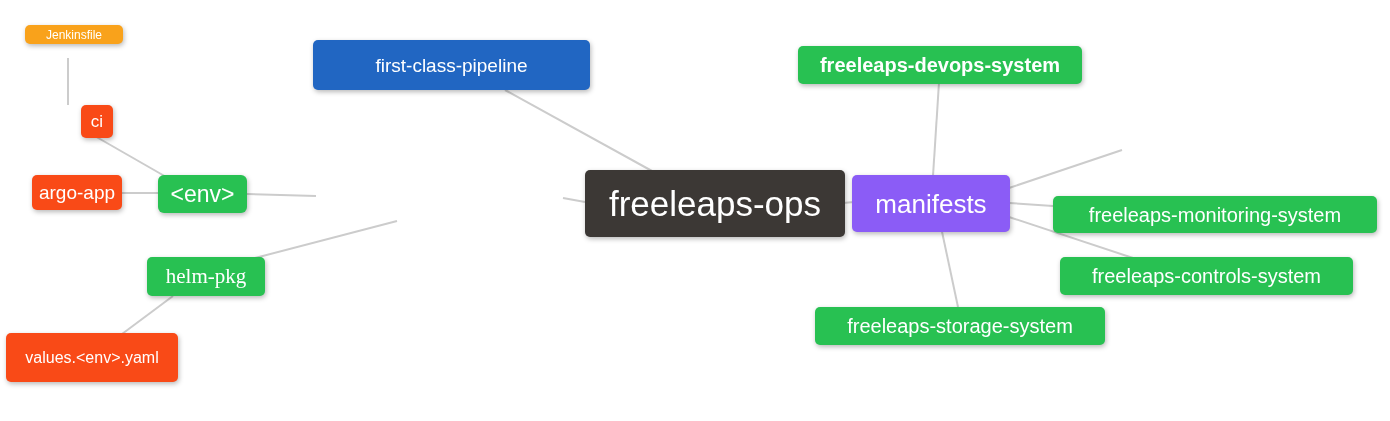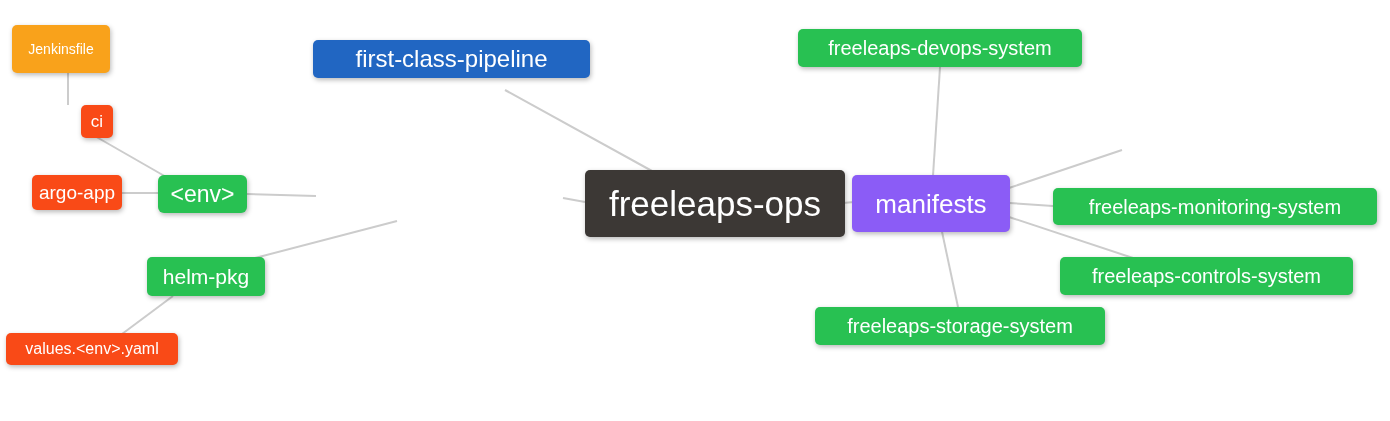--- a/index.html
+++ b/index.html
@@ -51,41 +51,41 @@
     <line x1="397" y1="221" x2="255" y2="258" stroke-width="2" stroke="#cccccc"></line>
     <line x1="173" y1="296" x2="122" y2="334" stroke-width="2" stroke="#cccccc"></line>
     <line x1="843" y1="203" x2="854" y2="202" stroke-width="2" stroke="#cccccc"></line>
     <line x1="933" y1="176" x2="940" y2="67" stroke-width="2" stroke="#cccccc"></line>
     <line x1="1009" y1="188" x2="1122" y2="150" stroke-width="2" stroke="#cccccc"></line>
     <line x1="1009" y1="203" x2="1053" y2="206" stroke-width="2" stroke="#cccccc"></line>
     <line x1="1009" y1="217" x2="1133" y2="258" stroke-width="2" stroke="#cccccc"></line>
     <line x1="941" y1="227" x2="958" y2="307" stroke-width="2" stroke="#cccccc"></line>
   </svg>
 
-  <div class="node" style="left: 12px; top: 25px; width: 98px; height: 48px; font-size: 14px; background-color: rgb(249, 162, 27);">Jenkinsfile</div>
+  <div class="node" style="left: 25px; top: 25px; width: 98px; height: 19px; font-size: 12px; background-color: rgb(249, 162, 27);">Jenkinsfile</div>
 
   <div class="node" style="left: 53px; top: 105px; width: 32px; height: 33px; font-size: 17px; background-color: rgb(249, 74, 23); margin-left: 28px;">ci</div>
 
   <div class="node" style="left: 32px; top: 175px; width: 90px; height: 35px; font-size: 19px; background-color: rgb(249, 74, 23);">argo-app</div>
 
   <div class="node" style="left: 158px; top: 175px; width: 89px; height: 38px; font-size: 23px; background-color: rgb(40, 193, 82); border-radius: 6px;">&lt;env&gt;</div>
 
-  <div class="node" style="left: 147px; top: 257px; width: 118px; height: 39px; font-size: 21px; background-color: rgb(40, 193, 82);">helm-pkg</div>
+  <div class="node" style="left: 147px; top: 257px; width: 118px; height: 39px; font-size: 21px; background-color: rgb(40, 193, 82); font-family: Liberation Serif, serif;">helm-pkg</div>
 
-  <div class="node" style="left: 6px; top: 333px; width: 172px; height: 32px; font-size: 16px; background-color: rgb(249, 74, 23);">values.&lt;env&gt;.yaml</div>
+  <div class="node" style="left: 6px; top: 333px; width: 172px; height: 49px; font-size: 16px; background-color: rgb(249, 74, 23);">values.&lt;env&gt;.yaml</div>
 
-  <div class="node" style="left: 313px; top: 40px; width: 277px; height: 38px; font-size: 24px; background-color: rgb(33, 102, 194);">first-class-pipeline</div>
+  <div class="node" style="left: 313px; top: 40px; width: 277px; height: 50px; font-size: 19px; background-color: rgb(33, 102, 194);">first-class-pipeline</div>
 
 
   <div class="node" style="left: 585px; top: 170px; width: 260px; height: 67px; font-size: 35px; background-color: rgb(60, 56, 53); text-align: center;">freeleaps-ops</div>
 
   <div class="node" style="left: 852px; top: 175px; width: 158px; height: 57px; font-size: 26px; background-color: #8b5cf6;">manifests</div>
 
-  <div class="node" style="left: 798px; top: 29px; width: 284px; height: 38px; font-size: 20px; background-color: rgb(40, 193, 82);">freeleaps-devops-system</div>
+  <div class="node" style="left: 798px; top: 46px; width: 284px; height: 38px; font-size: 20px; background-color: rgb(40, 193, 82); font-weight: bold;">freeleaps-devops-system</div>
 
 
-  <div class="node" style="left: 1053px; top: 188px; width: 324px; height: 37px; font-size: 20px; background-color: rgb(40, 193, 82);">freeleaps-monitoring-system</div>
+  <div class="node" style="left: 1053px; top: 196px; width: 324px; height: 37px; font-size: 20px; background-color: rgb(40, 193, 82);">freeleaps-monitoring-system</div>
 
   <div class="node" style="left: 1060px; top: 257px; width: 293px; height: 38px; font-size: 20px; background-color: rgb(40, 193, 82);">freeleaps-controls-system</div>
 
   <div class="node" style="left: 815px; top: 307px; width: 290px; height: 38px; font-size: 20px; background-color: rgb(40, 193, 82);">freeleaps-storage-system</div>
 
 </div>
 
 </body></html>

